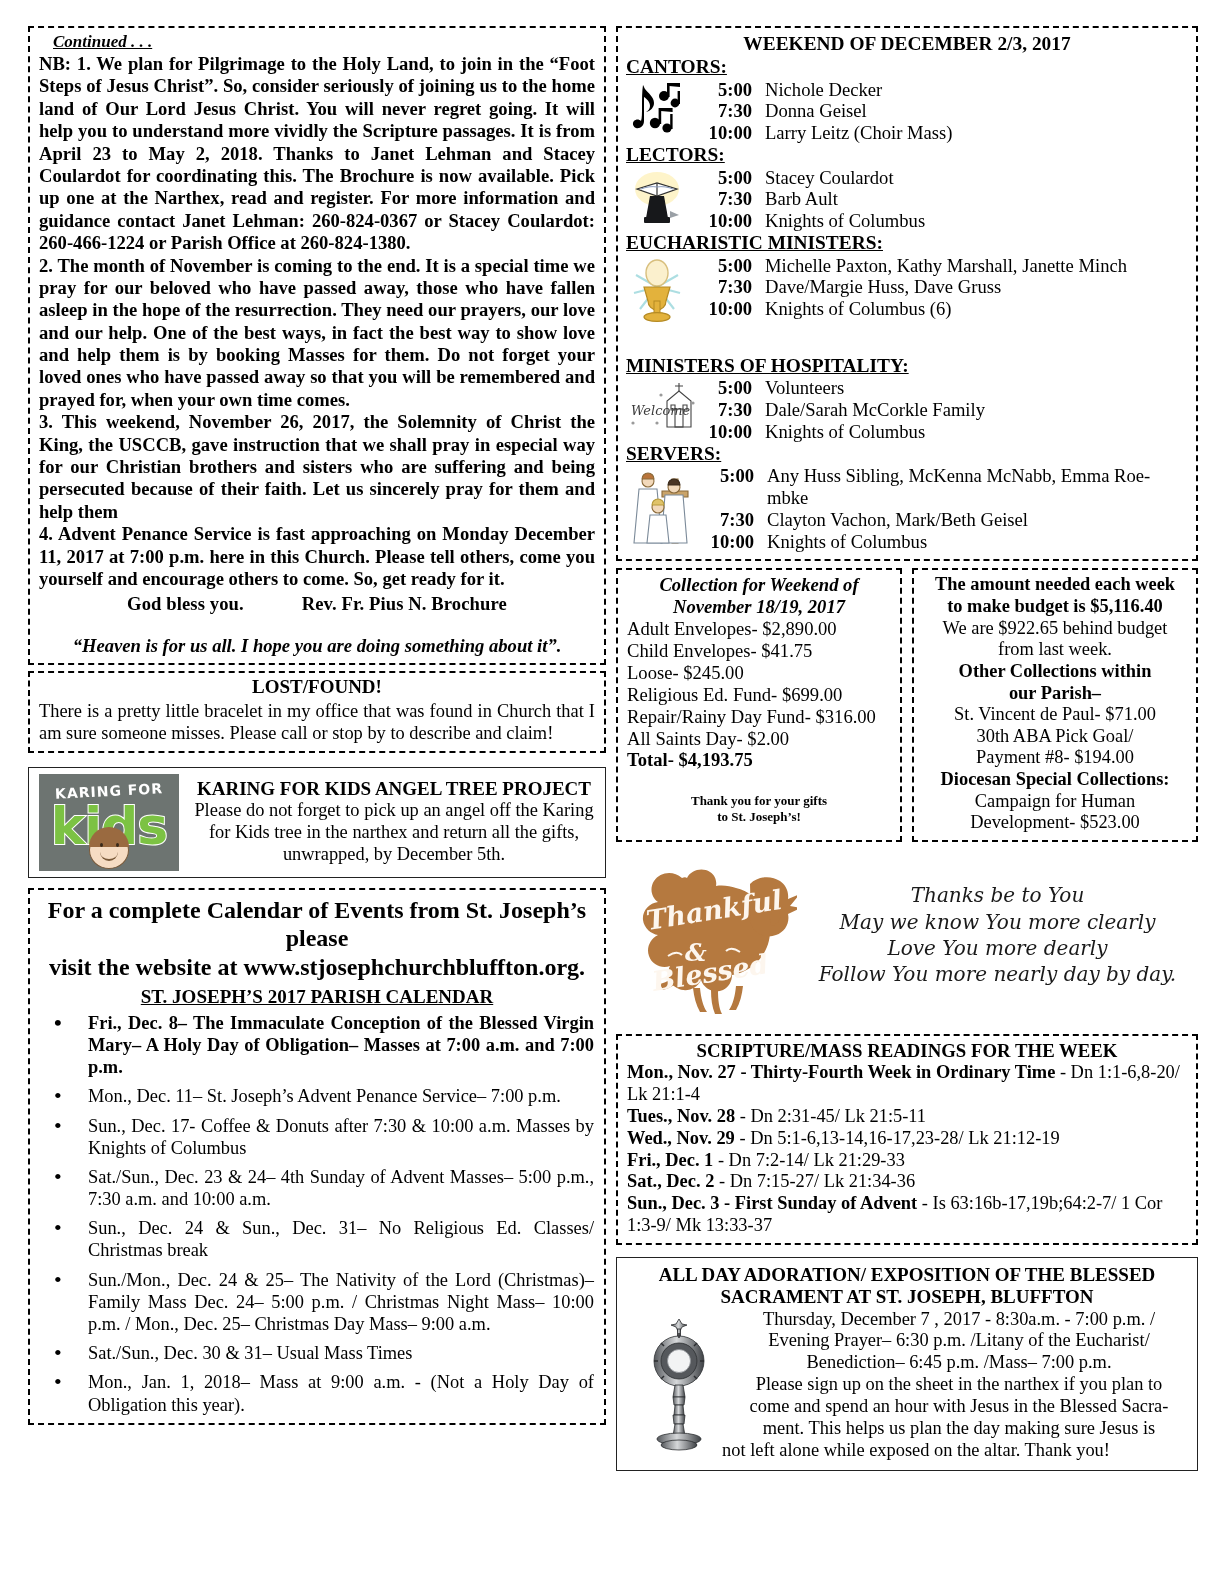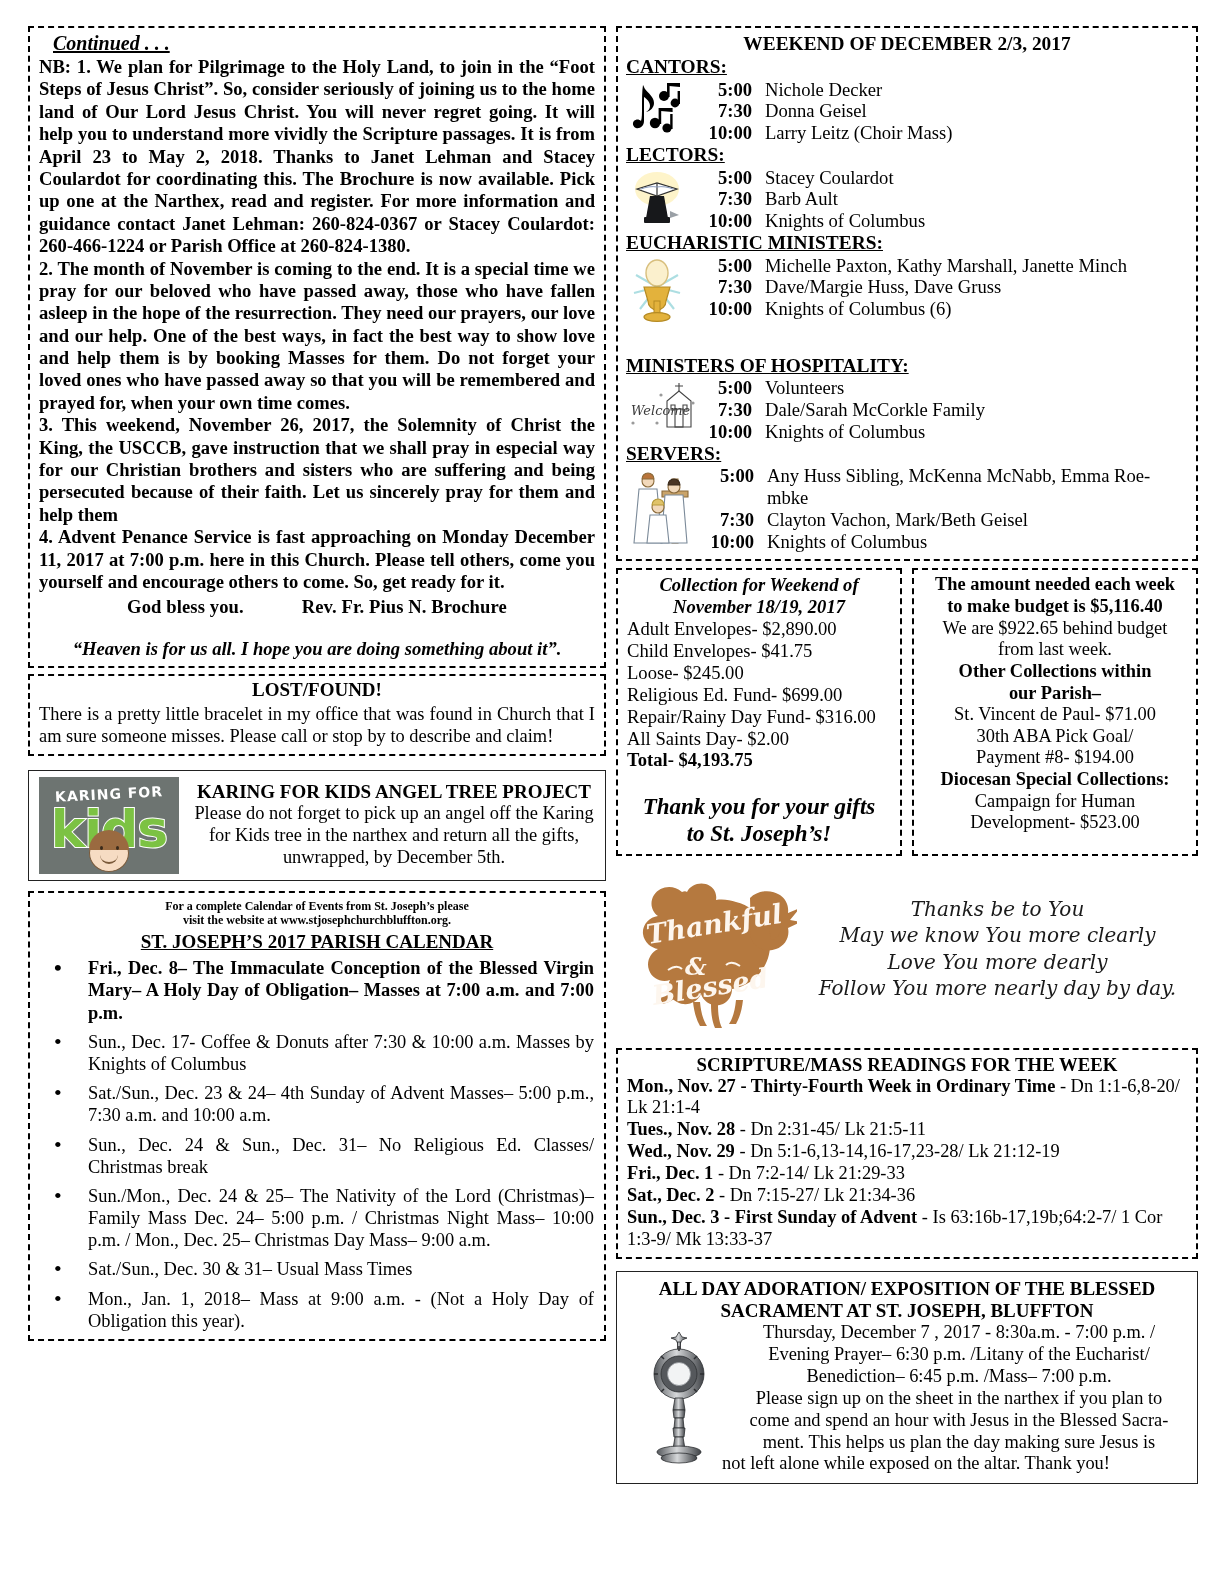--- a/index.html
+++ b/index.html
@@ -19,21 +19,21 @@
 
   .dashbox {
     border:2px dashed #000;
     padding:4px 8px;
     background:#fff;
   }
   .solidbox { border:1px solid #222; padding:4px 8px; background:#fff; }
 
   
   .continued-head {
-    font-style:italic; font-weight:bold; font-size:20px;
+    font-style:italic; font-weight:bold; font-size:17px;
     text-decoration:underline; margin:2px 0 1px 14px;
   }
   .body-bold {
     font-weight:bold; font-size:18.6px; line-height:1.205;
     text-align:justify; text-justify:inter-word;
     hyphens:manual;
   }
   .body-bold p { margin:0; }
   .signature {
     font-weight:bold; font-size:18.6px; margin-top:3px;
@@ -62,21 +62,21 @@
   .indent-hang { padding-left:77px; text-indent:-77px; }
   .indent-hang .t { display:inline-block; width:64px; text-align:right; font-weight:bold; }
   .indent-hang .n { padding-left:13px; }
 
   
   .twobox { display:flex; gap:10px; margin-top:7px; align-items:stretch; }
   .cbox { flex:1; }
   .coll-title { text-align:center; font-weight:bold; font-style:italic; font-size:18.6px; line-height:1.18; }
   .coll-line { font-size:18.6px; line-height:1.175; }
   .coll-total { font-size:18.6px; font-weight:bold; line-height:1.175; }
-  .coll-thanks { text-align:center; font-weight:bold; font-style:italic; font-size:23px; line-height:1.18; margin-top:22px;}
+  .coll-thanks { text-align:center; font-weight:bold; font-size:13px; line-height:1.18; margin-top:22px;}
   .bud-line { text-align:center; font-size:18.4px; line-height:1.175; }
   .bud-b { font-weight:bold; }
 
   
   .kfk { display:flex; align-items:center; gap:14px; margin-top:14px; }
   .kfk-logo {
     width:140px; height:97px; flex:0 0 140px; background:#6d7471;
     position:relative; overflow:hidden;
   }
   .kfk-logo .l1 {
@@ -108,21 +108,21 @@
   .kfk-text { flex:1; text-align:center; }
   .kfk-title { font-weight:bold; font-size:19px; }
   .kfk-body { font-size:18.4px; line-height:1.19; }
 
   
   .thanks-wrap { display:flex; align-items:center; margin-top:4px; padding:2px 0 0 6px;}
   .turkey { width:175px; flex:0 0 175px; }
   .prayer { flex:1; text-align:center; font-family:"DejaVu Serif", serif; font-style:italic; font-size:20px; line-height:1.32; color:#1a1a1a; }
 
   
-  .cal-head { text-align:center; font-weight:bold; font-size:12px; line-height:1.2; }
+  .cal-head { text-align:center; font-weight:bold; font-size:24px; line-height:1.2; }
   .cal-sub { text-align:center; font-weight:bold; font-size:19px; text-decoration:underline; margin-top:4px;}
   ul.cal { list-style:none; margin:4px 0 0; padding:0; }
   ul.cal li {
     font-size:18.4px; line-height:1.205; text-align:justify;
     padding-left:48px; position:relative; margin-bottom:7px;
   }
   ul.cal li:before {
     content:"\2022"; position:absolute; left:14px; top:-2px; font-size:22px;
   }
   ul.cal li.b { font-weight:bold; }
@@ -181,20 +181,21 @@
           <div class="kfk-body">Please do not forget to pick up an angel off the Karing for Kids tree in the narthex and return all the gifts, unwrapped, by December 5th.</div>
         </div>
       </div>
 
       <div class="dashbox" style="margin-top:10px; padding:6px 10px 7px;">
         <div class="cal-head">For a complete Calendar of Events from St. Joseph’s please</div>
         <div class="cal-head">visit the website at www.stjosephchurchbluffton.org.</div>
         <div class="cal-sub">ST. JOSEPH’S 2017 PARISH CALENDAR</div>
         <ul class="cal">
           <li class="b">Fri., Dec. 8– The Immaculate Conception of the Blessed Virgin Mary– A Holy Day of Obligation– Masses at 7:00 a.m. and 7:00 p.m.</li>
+          <li>Mon., Dec. 11– St. Joseph’s Advent Penance Service– 7:00 p.m.</li>
           <li>Sun., Dec. 17- Coffee &amp; Donuts after 7:30 &amp; 10:00 a.m. Masses by Knights of Columbus</li>
           <li>Sat./Sun., Dec. 23 &amp; 24– 4th Sunday of Advent Masses– 5:00 p.m., 7:30 a.m. and 10:00 a.m.</li>
           <li>Sun., Dec. 24 &amp; Sun., Dec. 31– No Religious Ed. Classes/ Christmas break</li>
           <li>Sun./Mon., Dec. 24 &amp; 25– The Nativity of the Lord (Christmas)– Family Mass Dec. 24– 5:00 p.m. / Christmas Night Mass– 10:00 p.m. / Mon., Dec. 25– Christmas Day Mass– 9:00 a.m.</li>
           <li>Sat./Sun., Dec. 30 &amp; 31– Usual Mass Times</li>
           <li style="margin-bottom:0;">Mon., Jan. 1, 2018– Mass at 9:00 a.m. - (Not a Holy Day of Obligation this year).</li>
         </ul>
       </div>
     </div>
 

